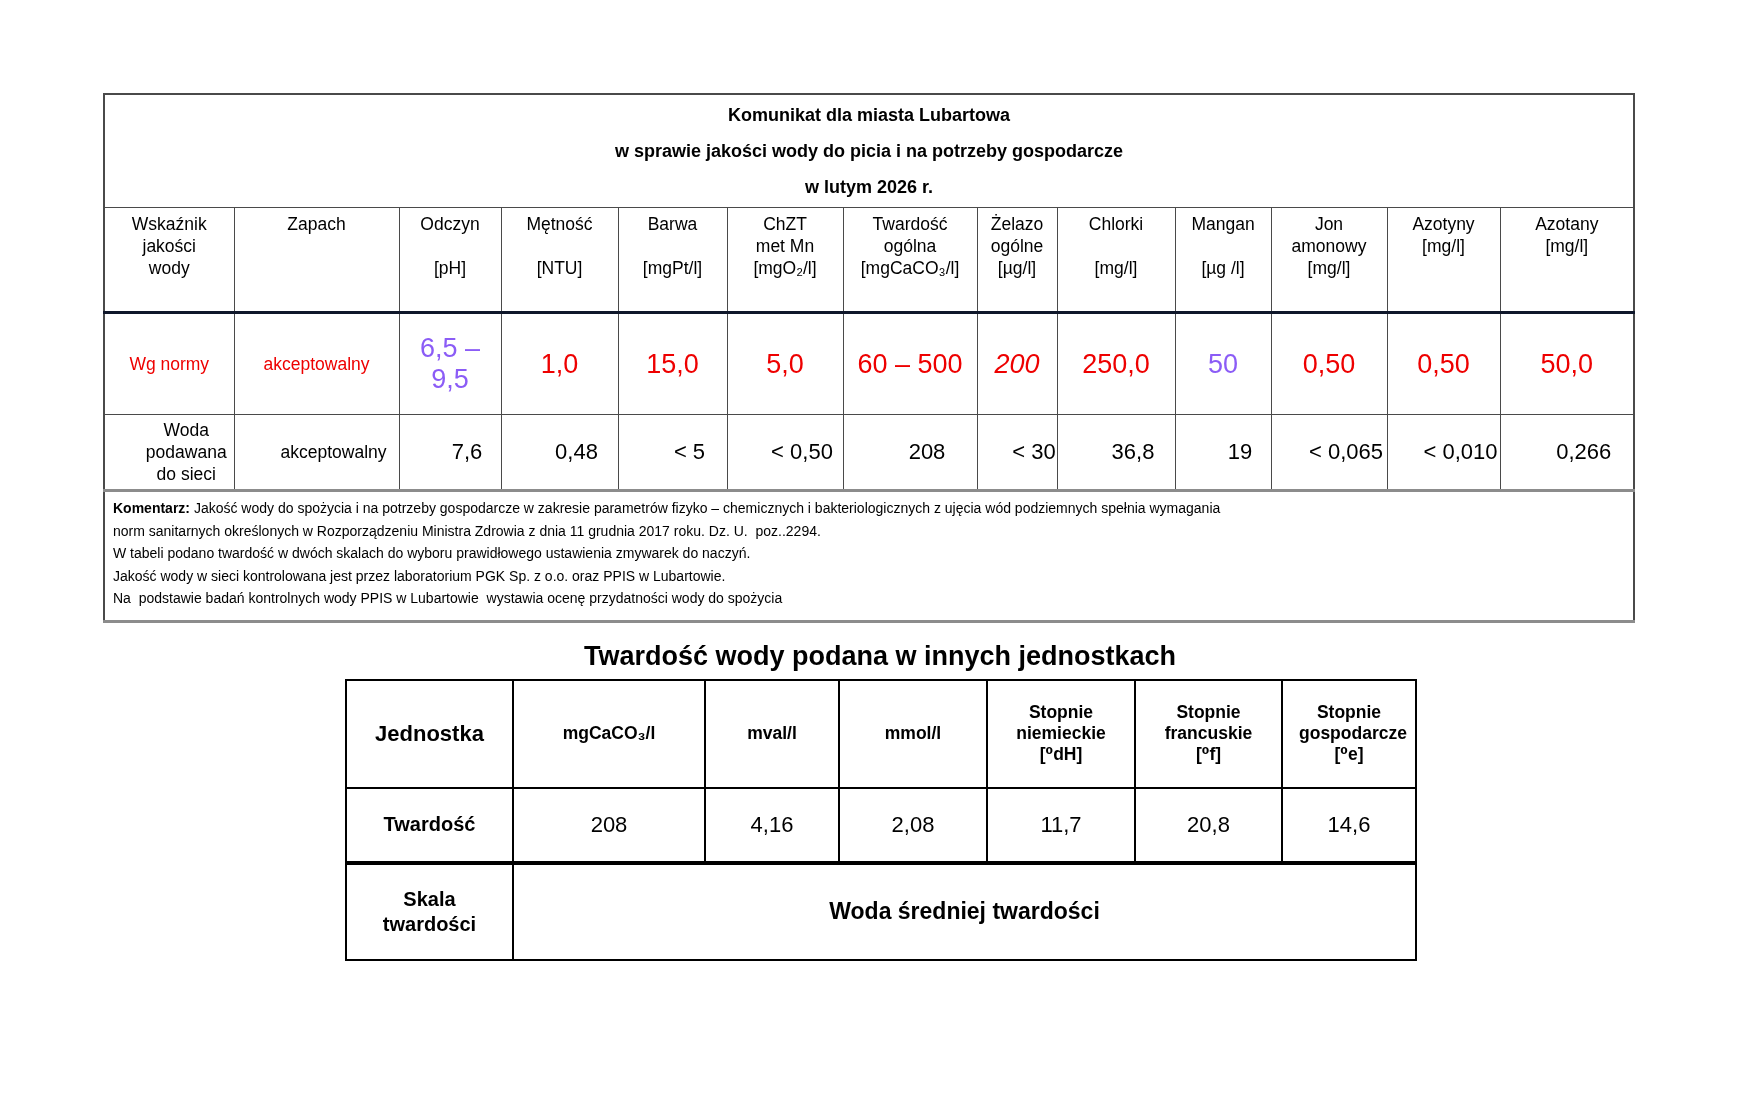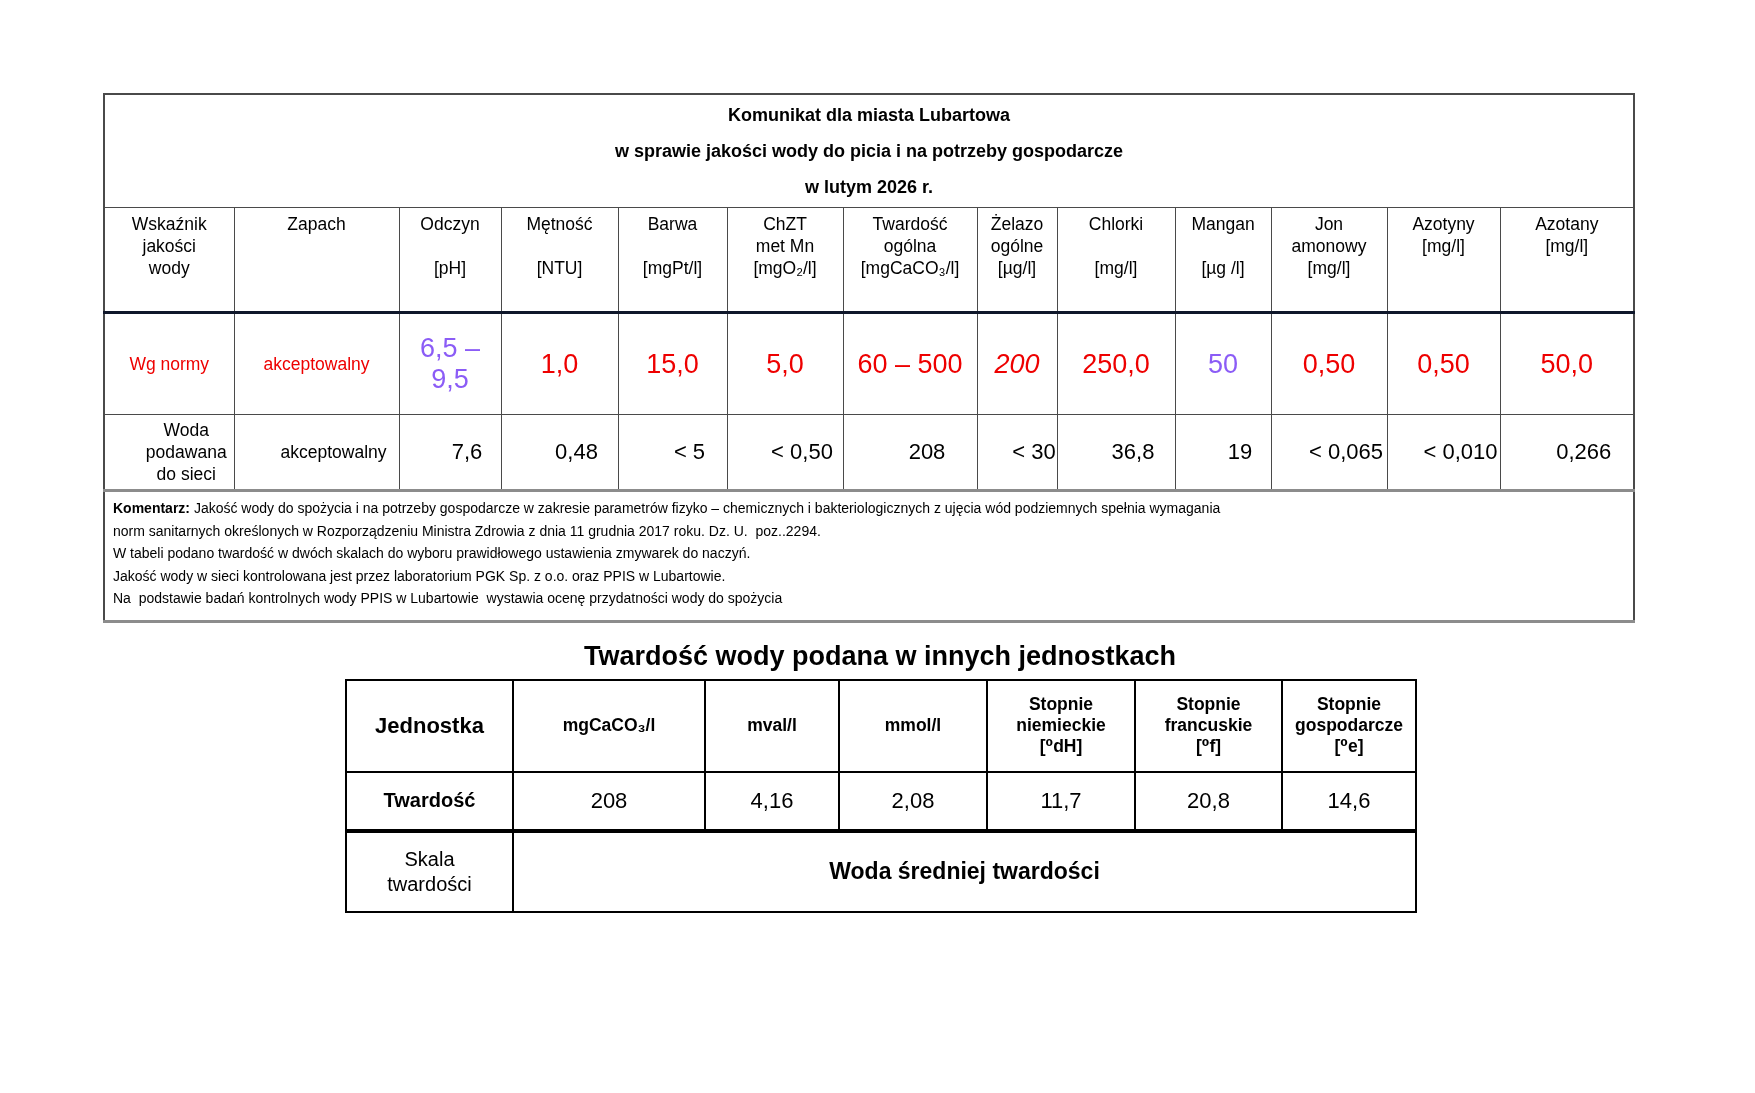--- a/index.html
+++ b/index.html
@@ -19,28 +19,28 @@
   tr.norm td.small-red { font-size:17.5px; }
   tr.ujecie td { height:38px; text-align:center; vertical-align:middle; font-weight:bold; font-size:26px; }
   tr.supply td { height:74px; text-align:center; vertical-align:middle; font-size:22px;padding-left:34px; }
   tr.supply td.small-black { font-size:17.5px; }
   tr.comment td { border-top:3px solid #8c8c8c; border-bottom:3px solid #8c8c8c; padding:5px 8px 10px 8px; vertical-align:top; text-align:left; font-size:14px; }
   .comment-line { line-height:22.5px; min-height:22.5px; white-space:pre-wrap; }
   .comment-label { font-weight:bold; }
   
   .hard-title { margin:18px 0 7px 345px; width:1070px; text-align:center; font-weight:bold; font-size:27px; }
   table.hard { margin-left:345px; width:1070px; table-layout:fixed; border-collapse:collapse; border:2px solid #000; background:#fff; }
-  table.hard td { border:2px solid #000; padding:8px; text-align:center; overflow:hidden; }
+  table.hard td { border:2px solid #000; padding:16px; text-align:center; overflow:hidden; }
   tr.hhdr td { height:74px; vertical-align:middle; font-weight:bold; font-size:17.5px; }
   tr.hhdr td.jednostka { font-size:22px; }
   .hln { line-height:21px; min-height:21px; }
   tr.hval td { height:40px; vertical-align:middle; font-size:22px; }
   tr.hval td.rlabel { font-weight:bold; font-size:20px; }
   tr.hscale td { height:62px; vertical-align:middle; border-top:4px solid #000; }
-  tr.hscale td.rlabel { font-weight:normal; font-size:20px; line-height:25px;margin-left:20px; }
+  tr.hscale td.rlabel { font-weight:bold; font-size:20px; line-height:25px;margin-left:20px; }
   tr.hscale td.scale-val { font-weight:bold; font-size:23px; }
 </style>
 </head>
 <body>
 
 <div class="main-wrap">
 <table class="main">
   <colgroup>
     <col style="width:130px">
         <col style="width:165px">

